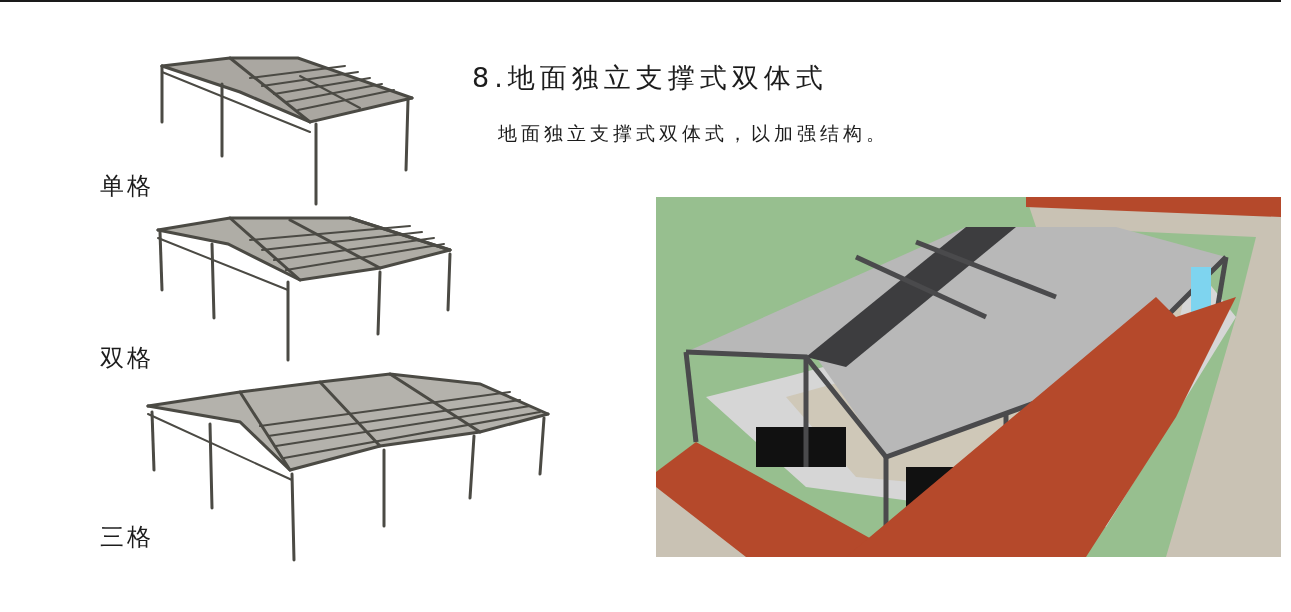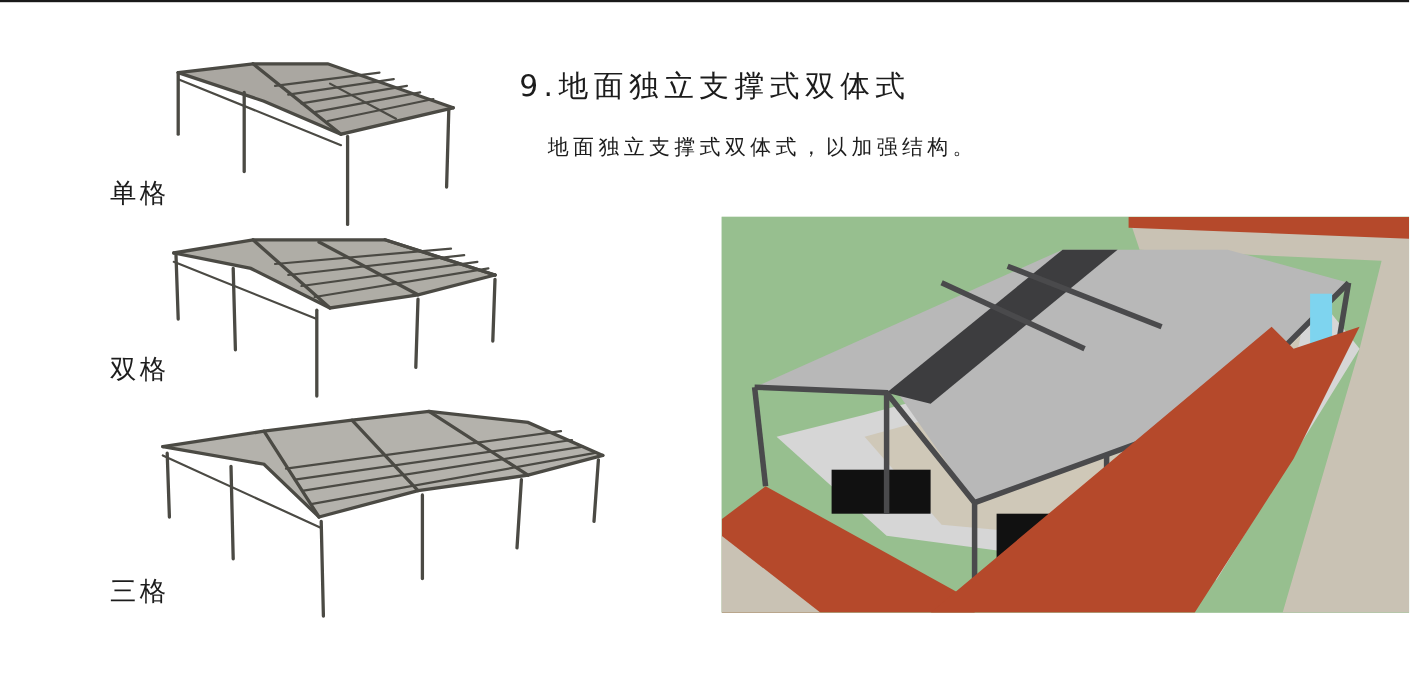--- a/index.html
+++ b/index.html
@@ -25,21 +25,21 @@
   .render {
     position: absolute; left: 656px; top: 197px; width: 625px; height: 360px; overflow: hidden;
     background: #97bf8f;
   }
 </style>
 </head>
 <body>
 
 <div class="top-rule"></div>
 
-<div class="title">9.地面独立支撑式双体式</div>
+<div class="title">8.地面独立支撑式双体式</div>
 <div class="subtitle">地面独立支撑式双体式，以加强结构。</div>
 
 <svg class="frame" style="left:150px;top:52px" width="280" height="160" viewBox="0 0 280 160">
   <g stroke="#4b4a44" stroke-width="3" fill="none" stroke-linecap="round">
     <polygon points="12,14 80,6 148,6 262,46 160,70 90,40" fill="#9b9890" stroke="none" opacity="0.85"></polygon>
     <polyline points="12,14 80,6 148,6 262,46"></polyline>
     <polyline points="12,14 90,40 160,70 262,46"></polyline>
     <line x1="80" y1="6" x2="160" y2="70"></line>
     <line x1="12" y1="14" x2="12" y2="70"></line>
     <line x1="72" y1="32" x2="72" y2="104"></line>
@@ -49,21 +49,21 @@
     <g stroke-width="2">
       <line x1="100" y1="26" x2="195" y2="14"></line>
         <line x1="112" y1="34" x2="208" y2="20"></line>
       <line x1="124" y1="42" x2="220" y2="26"></line>
         <line x1="136" y1="50" x2="232" y2="32"></line>
       <line x1="148" y1="58" x2="244" y2="38"></line>
         <line x1="150" y1="24" x2="210" y2="56"></line>
     </g>
   </g>
 </svg>
-<div class="label" style="top:160px">单格</div>
+<div class="label" style="top:170px">单格</div>
 
 <svg class="frame" style="left:150px;top:210px" width="320" height="160" viewBox="0 0 320 160">
   <g stroke="#4b4a44" stroke-width="3" fill="none" stroke-linecap="round">
     <polygon points="8,20 80,8 200,8 300,40 230,58 150,70 78,34" fill="#9b9890" stroke="none" opacity="0.8"></polygon>
     <polyline points="8,20 80,8 200,8 300,40"></polyline>
     <polyline points="8,20 78,34 150,70 230,58 300,40"></polyline>
     <line x1="80" y1="8" x2="150" y2="70"></line>
     <line x1="140" y1="10" x2="230" y2="58"></line>
     <line x1="200" y1="8" x2="300" y2="40"></line>
     <line x1="10" y1="22" x2="12" y2="80"></line>
@@ -73,21 +73,21 @@
     <line x1="300" y1="44" x2="298" y2="100"></line>
     <line x1="8" y1="28" x2="138" y2="80" stroke-width="2"></line>
     <g stroke-width="2">
       <line x1="100" y1="30" x2="260" y2="16"></line>
         <line x1="112" y1="40" x2="272" y2="22"></line>
       <line x1="124" y1="50" x2="284" y2="28"></line>
         <line x1="136" y1="60" x2="294" y2="34"></line>
     </g>
   </g>
 </svg>
-<div class="label" style="top:320px">双格</div>
+<div class="label" style="top:342px">双格</div>
 
 <svg class="frame" style="left:140px;top:362px" width="420" height="200" viewBox="0 0 420 200">
   <g stroke="#4b4a44" stroke-width="3" fill="none" stroke-linecap="round">
     <polygon points="8,44 100,30 180,20 250,12 340,22 408,52 340,70 240,84 150,108 100,60" fill="#9b9890" stroke="none" opacity="0.75"></polygon>
     <polyline points="8,44 100,30 180,20 250,12 340,22 408,52"></polyline>
     <polyline points="8,44 100,60 150,108 240,84 340,70 408,52"></polyline>
     <line x1="100" y1="30" x2="150" y2="108"></line>
     <line x1="180" y1="20" x2="240" y2="84"></line>
     <line x1="250" y1="12" x2="340" y2="70"></line>
     <line x1="12" y1="50" x2="14" y2="108"></line>

